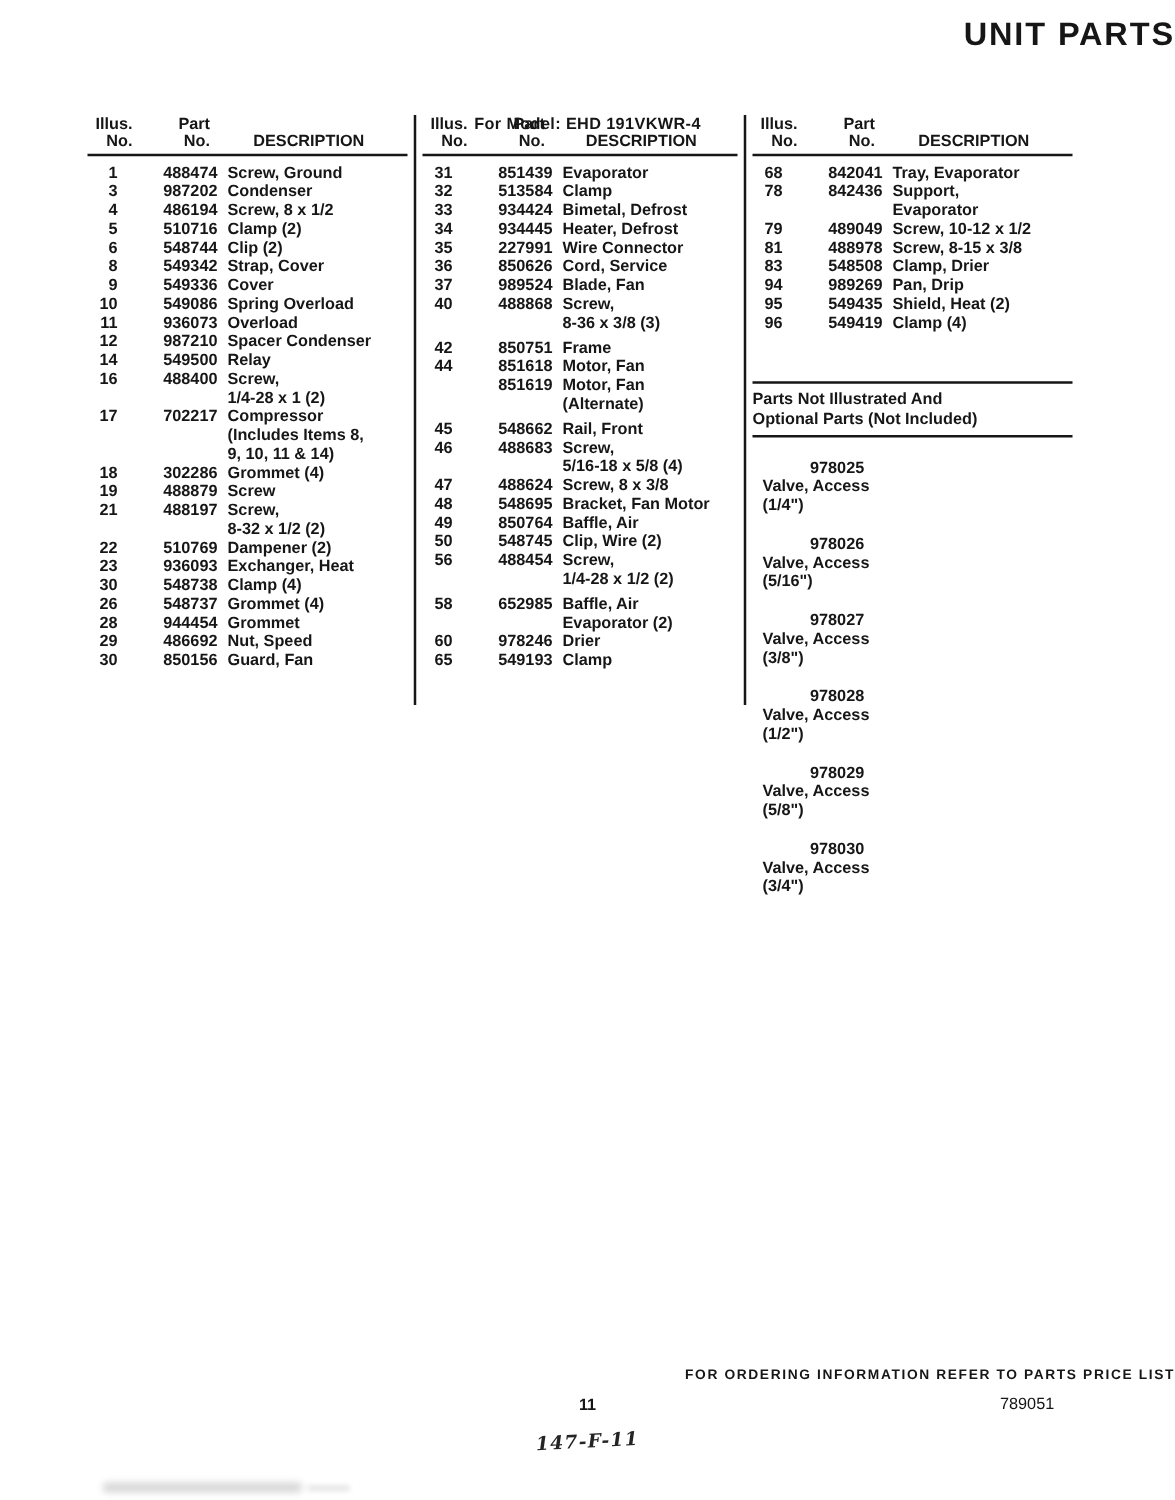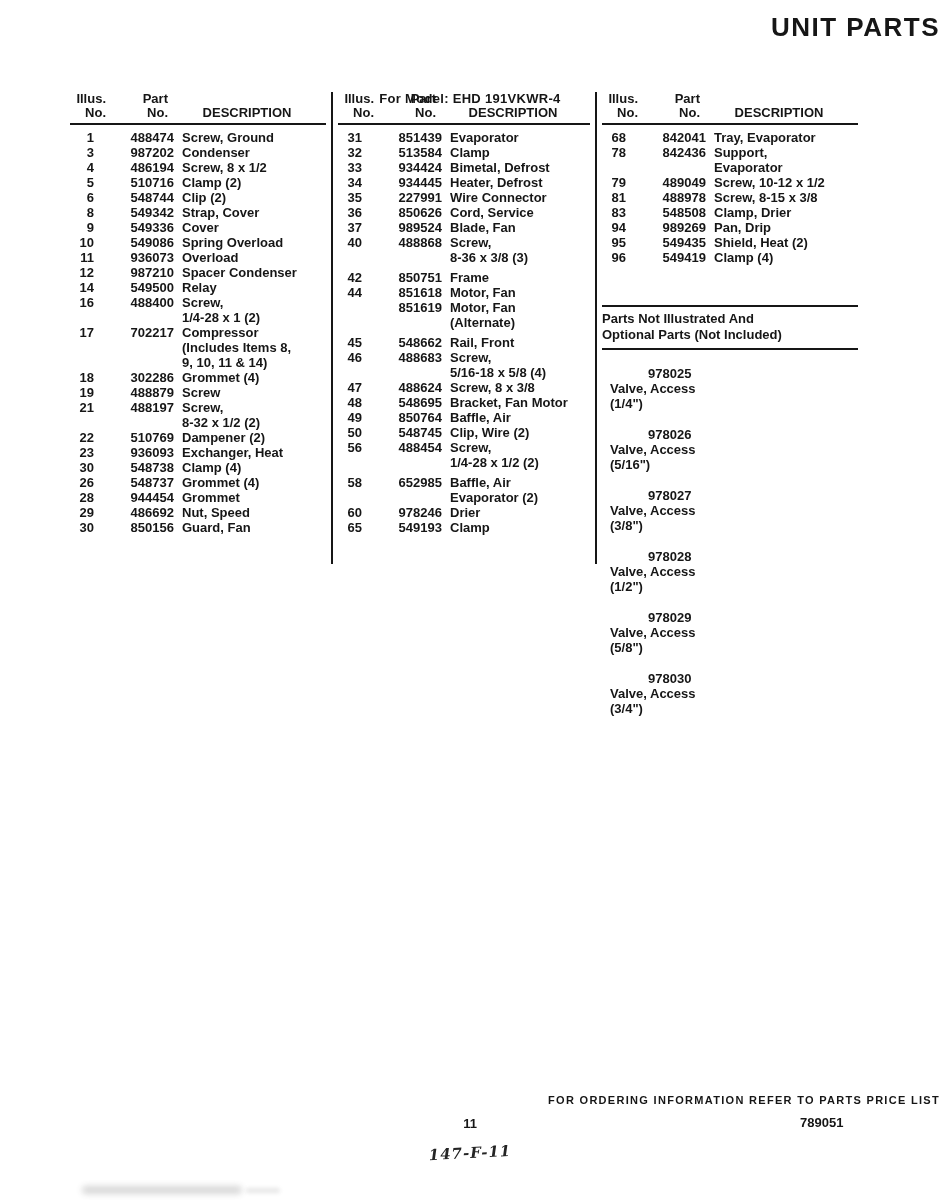--- a/index.html
+++ b/index.html
@@ -49,21 +49,21 @@
   .footer-note{
     position:absolute;top:1094px;left:0;right:0;text-align:right;
     font-size:11px;font-weight:800;letter-spacing:1.3px;
   }
   .page-number{
     position:absolute;top:1116px;left:0;right:0;text-align:center;
     font-size:13px;font-weight:600;
   }
   .doc-number{
     position:absolute;top:1115px;left:800px;
-    font-size:13px;font-weight:700;
+    font-size:13px;font-weight:400;
   }
   .handwritten{
     position:absolute;top:1144px;left:0;right:0;text-align:center;
     font-family:"DejaVu Serif", serif;font-style:italic;
     font-size:15px;font-weight:600;letter-spacing:1px;
     transform:rotate(-3deg);color:#242424;
   }
   .smudge{
     position:absolute;top:1186px;left:82px;width:160px;height:8px;
     background:#3a3a3a;opacity:.2;border-radius:4px;filter:blur(3px);

